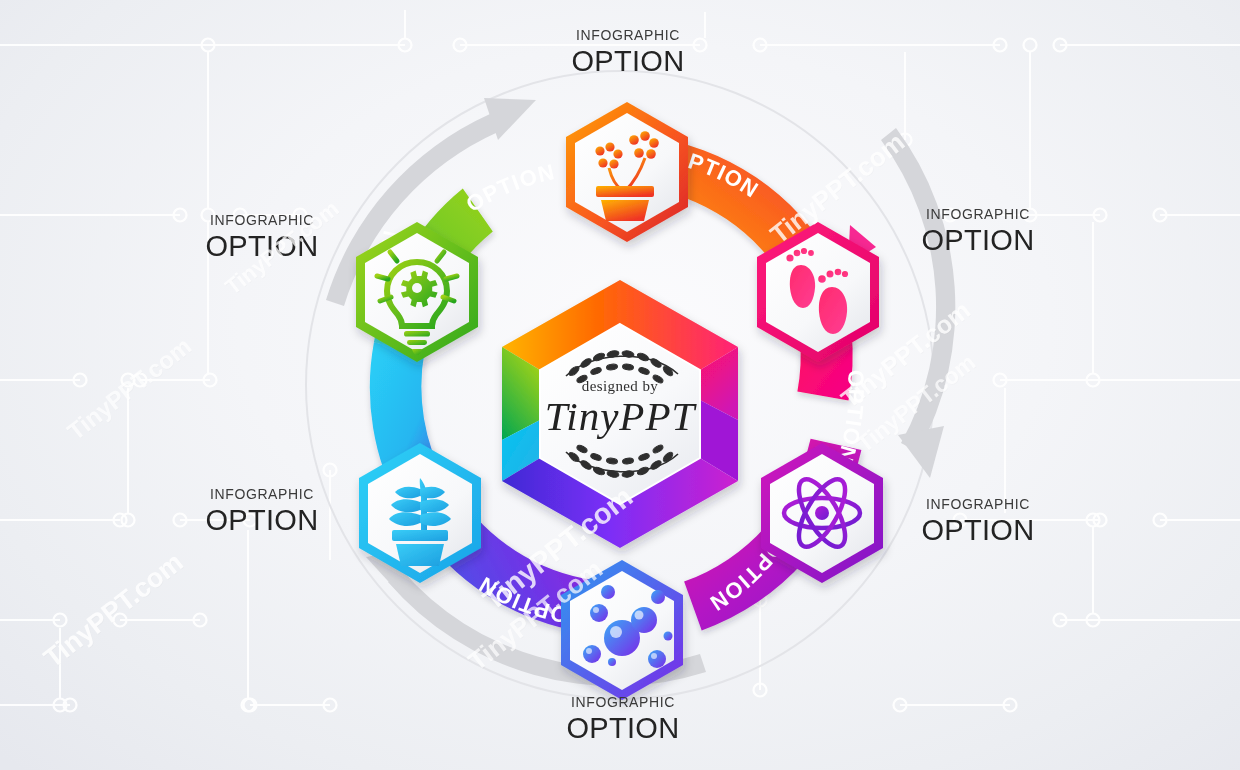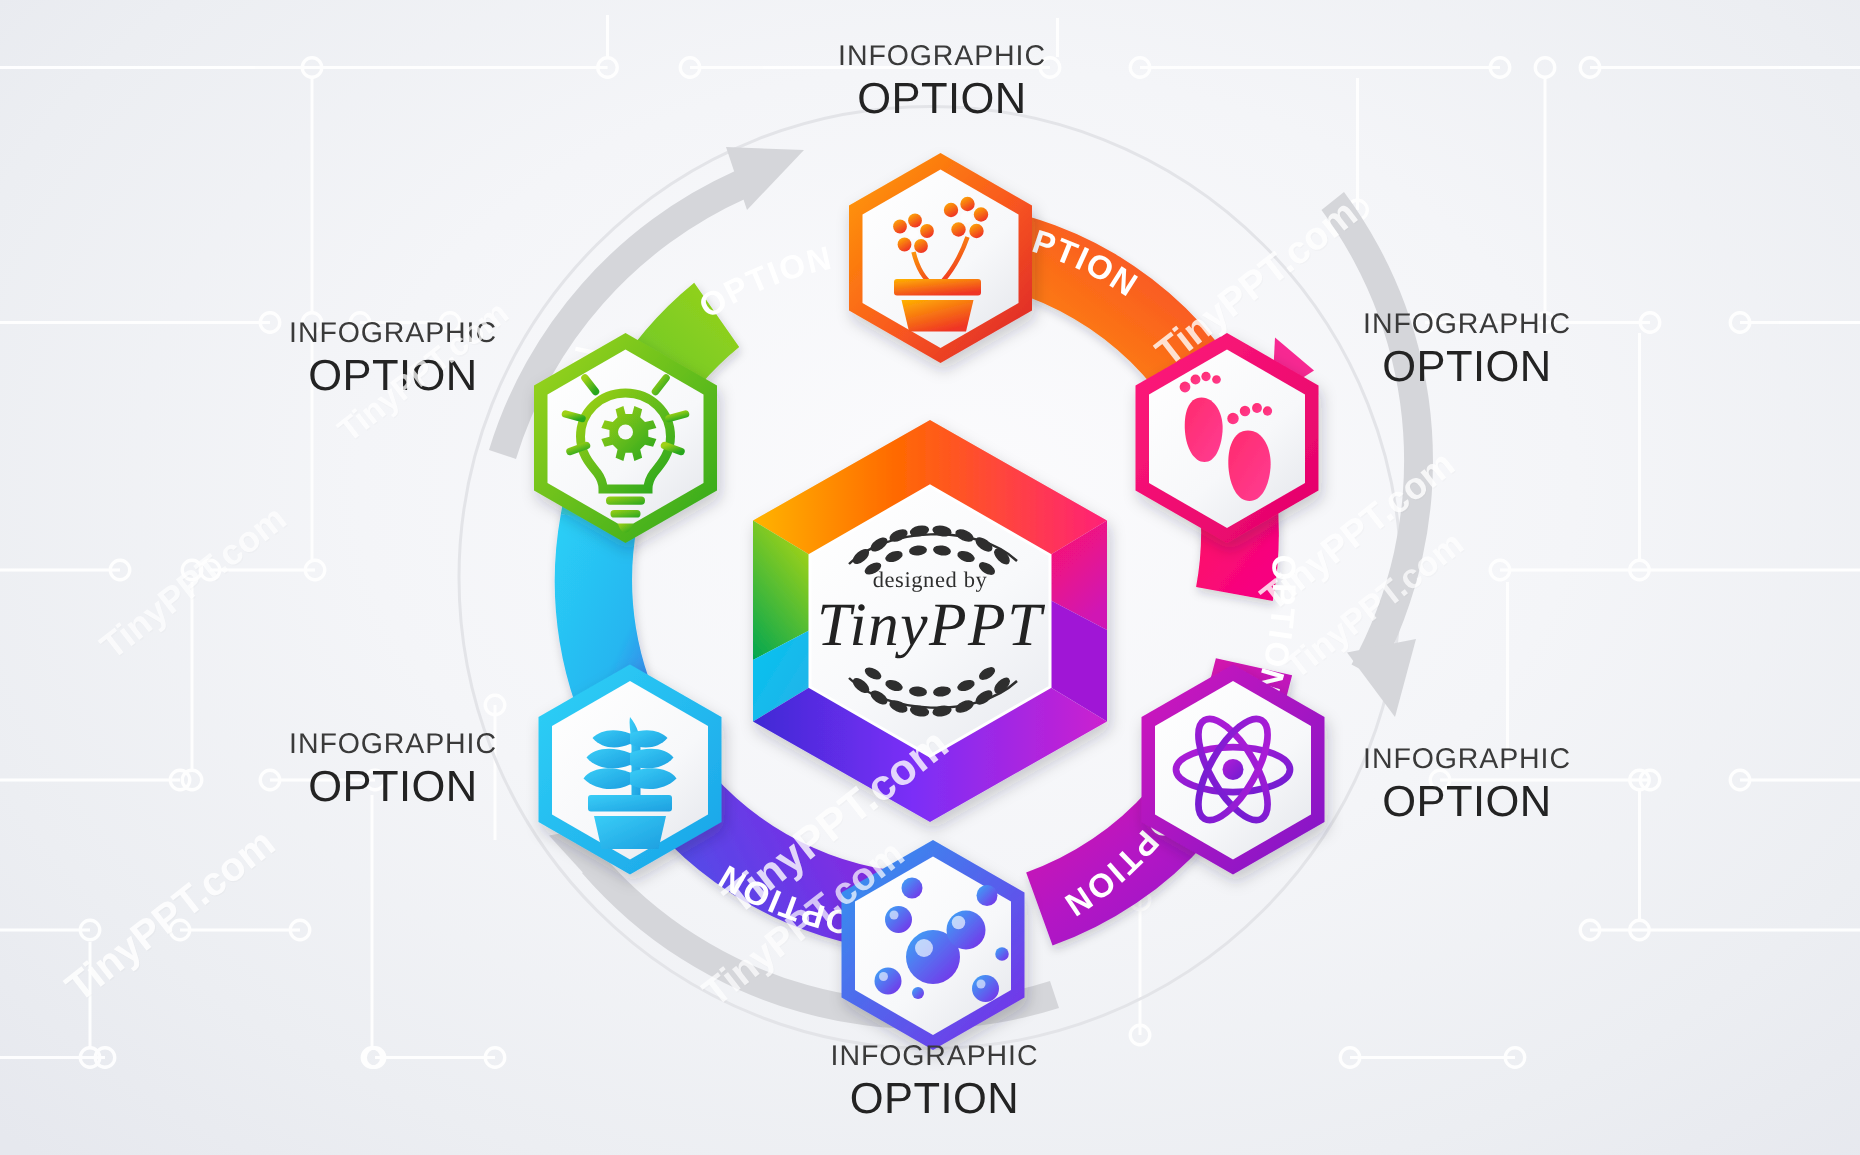--- a/index.html
+++ b/index.html
@@ -8,21 +8,21 @@
     font-family:"Liberation Sans",sans-serif;
     background:#f2f3f6;
   }
   #stage{position:relative;width:1240px;height:770px;overflow:hidden;
     background:
       radial-gradient(ellipse 900px 620px at 52% 42%, #fbfbfd 0%, #f4f5f8 45%, #eceef2 78%, #e6e8ee 100%);
   }
   .layer{position:absolute;inset:0;}
   svg{display:block;}
   .lbl{position:absolute;text-align:center;color:#2b2b2b;line-height:1;user-select:none;}
-  .lbl .l1{font-size:19px;letter-spacing:.6px;color:#3a3a3a;font-weight:400;}
+  .lbl .l1{font-size:14px;letter-spacing:.6px;color:#3a3a3a;font-weight:400;}
   .lbl .l2{font-size:29px;letter-spacing:.3px;color:#232323;font-weight:400;margin-top:5px;}
   .wm{position:absolute;color:#ffffff;opacity:.85;font-weight:700;
       font-family:"Liberation Sans",sans-serif;user-select:none;pointer-events:none;
       text-shadow:0 1px 1px rgba(0,0,0,.03);}
 </style>
 </head>
 <body>
 
 <div id="stage">
 

